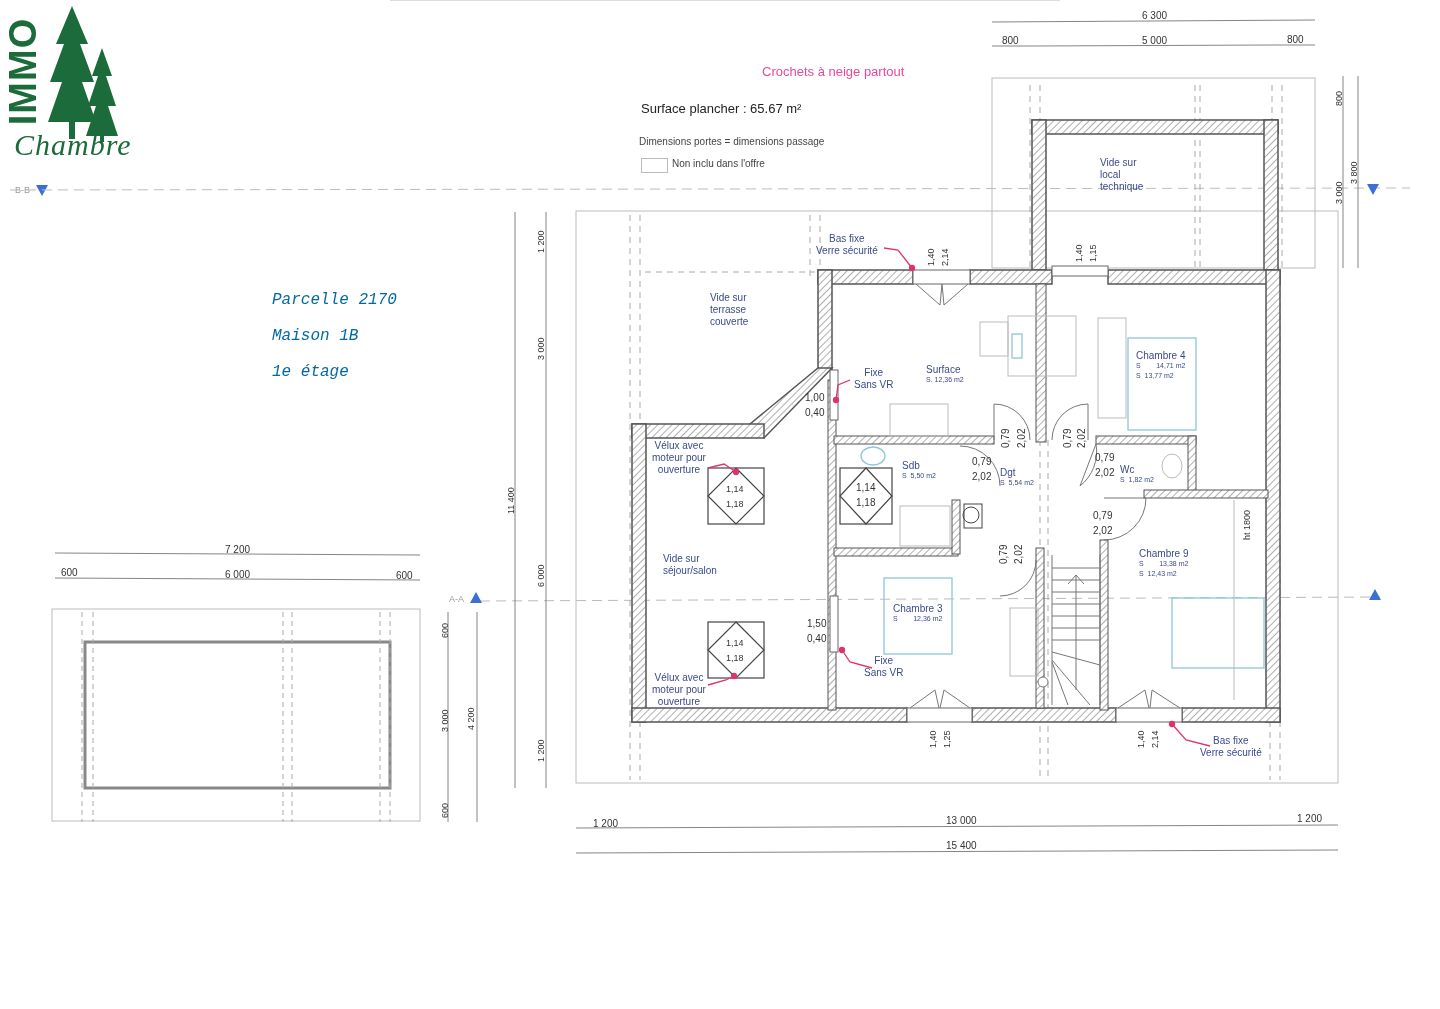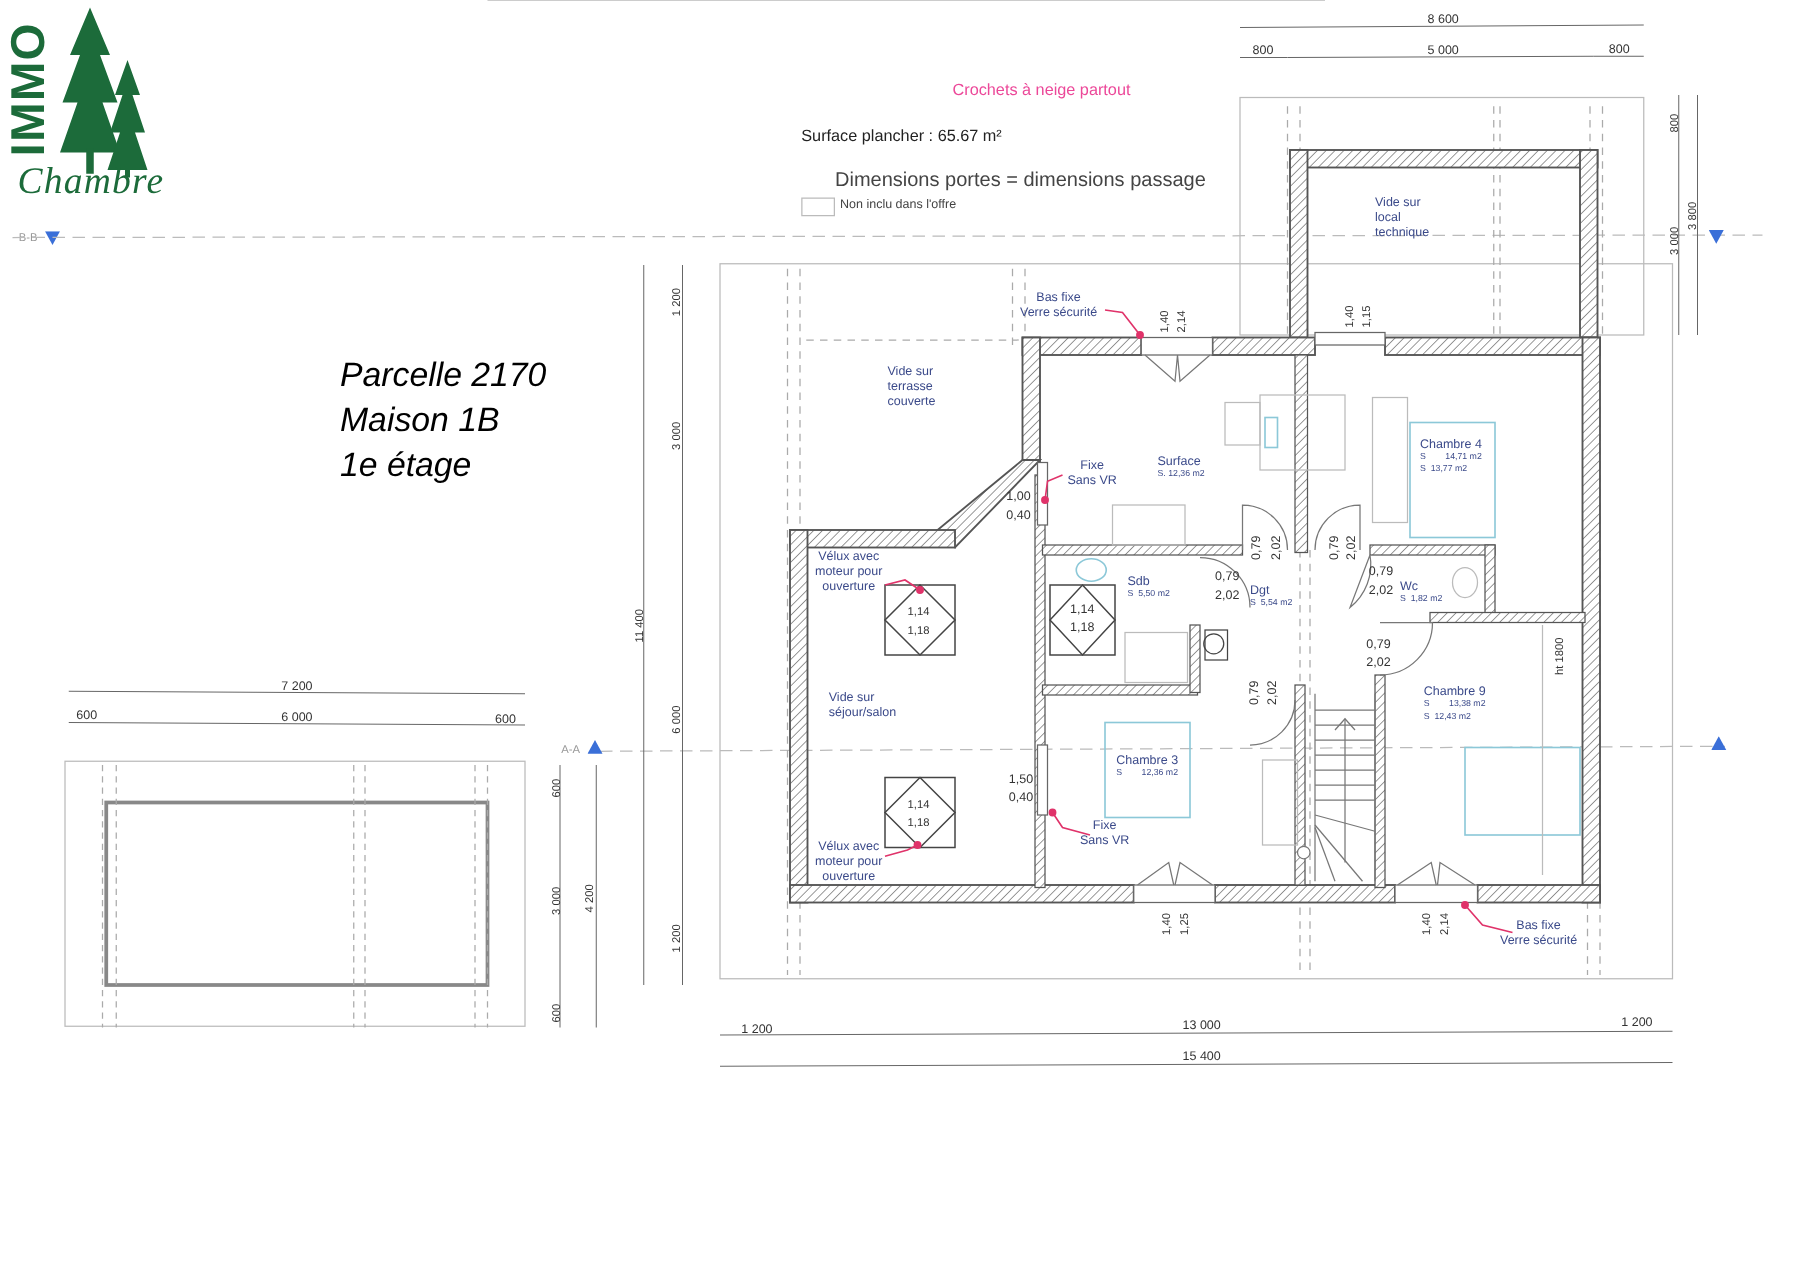--- a/index.html
+++ b/index.html
@@ -2,21 +2,21 @@
 <html><head>
 <meta charset="utf-8">
 <style>
   html,body{margin:0;padding:0;background:#ffffff;}
   body{width:1440px;height:1009px;position:relative;overflow:hidden;font-family:"Liberation Sans",sans-serif;color:#333;}
   .abs{position:absolute;}
   .logo-immo{position:absolute;left:4px;top:10px;width:56px;height:120px;}
   .logo-immo span{position:absolute;left:-34px;top:40px;transform:rotate(-90deg);font-weight:bold;font-size:38px;color:#1c6b3a;letter-spacing:1px;white-space:nowrap;font-family:"Liberation Sans",sans-serif;}
   .logo-nature{position:absolute;left:14px;top:128px;font-family:"Liberation Serif",serif;font-style:italic;font-size:30px;color:#1c6b3a;letter-spacing:1px;}
   .note{position:absolute;color:#444;}
-  .hand{position:absolute;font-family:Liberation Sans, sans-serif;font-style:italic;color:#000000;font-size:27px;line-height:36px;}
+  .hand{position:absolute;font-family:Liberation Mono, monospace;font-style:italic;color:#0369a1;font-size:16px;line-height:36px;}
   .legend-box{position:absolute;left:641px;top:158px;width:25px;height:13px;border:1px solid #bbb;}
 </style>
 </head>
 <body>
 
 <div>
   <div class="logo-immo">
       <span>IMMO</span>
     </div>
   <svg class="abs" style="left:46px;top:4px" width="76" height="140">
@@ -30,21 +30,21 @@
   <div class="logo-nature">Chambre</div>
 </div>
 
 <div class="abs" style="left:15px;top:185px;font-size:9px;color:#999">B-B</div>
 <svg class="abs" style="left:36px;top:185px" width="14" height="12">
     <polygon points="0,0 12,0 6,11" fill="#3a6fd8"></polygon>
   </svg>
 
 <div class="note" style="left:762px;top:64px;font-size:13px;color:#ec4899">Crochets à neige partout</div>
 <div class="note" style="left:641px;top:101px;font-size:13px;color:#222">Surface plancher : 65.67 m²</div>
-<div class="note" style="left:668px;top:136px;font-size:16px">Dimensions portes = dimensions passage</div>
+<div class="note" style="left:639px;top:136px;font-size:10px">Dimensions portes = dimensions passage</div>
 <div class="legend-box"></div>
 <div class="note" style="left:672px;top:158px;font-size:10px">Non inclu dans l'offre</div>
 
 <div class="hand" style="left:272px;top:282px">
   <div>Parcelle 2170</div>
   <div>Maison 1B</div>
   <div>1e étage</div>
 </div>
 
 <svg class="abs" style="left:0;top:0" width="1440" height="1009">
@@ -351,21 +351,21 @@
 <div class="vt" style="left:1076px;top:448px;font-size:10px">2,02</div>
 <div class="dm" style="left:972px;top:455px">0,79</div>
 <div class="dm" style="left:972px;top:470px">2,02</div>
 <div class="dm" style="left:1095px;top:451px">0,79</div>
 <div class="dm" style="left:1095px;top:466px">2,02</div>
 <div class="dm" style="left:1093px;top:509px">0,79</div>
 <div class="dm" style="left:1093px;top:524px">2,02</div>
 <div class="vt" style="left:998px;top:564px;font-size:10px">0,79</div>
 <div class="vt" style="left:1013px;top:564px;font-size:10px">2,02</div>
 
-<div class="dm" style="left:1142px;top:9px">8 600</div>
+<div class="dm" style="left:1142px;top:9px">6 300</div>
 <div class="dm" style="left:1002px;top:34px">800</div>
 <div class="dm" style="left:1142px;top:34px">5 000</div>
 <div class="dm" style="left:1287px;top:33px">800</div>
 <div class="vt" style="left:1334px;top:106px">800</div>
 <div class="vt" style="left:1334px;top:204px">3 000</div>
 <div class="vt" style="left:1349px;top:184px">3 800</div>
 
 <div class="vt" style="left:506px;top:514px">11 400</div>
 <div class="vt" style="left:536px;top:253px">1 200</div>
 <div class="vt" style="left:536px;top:360px">3 000</div>

